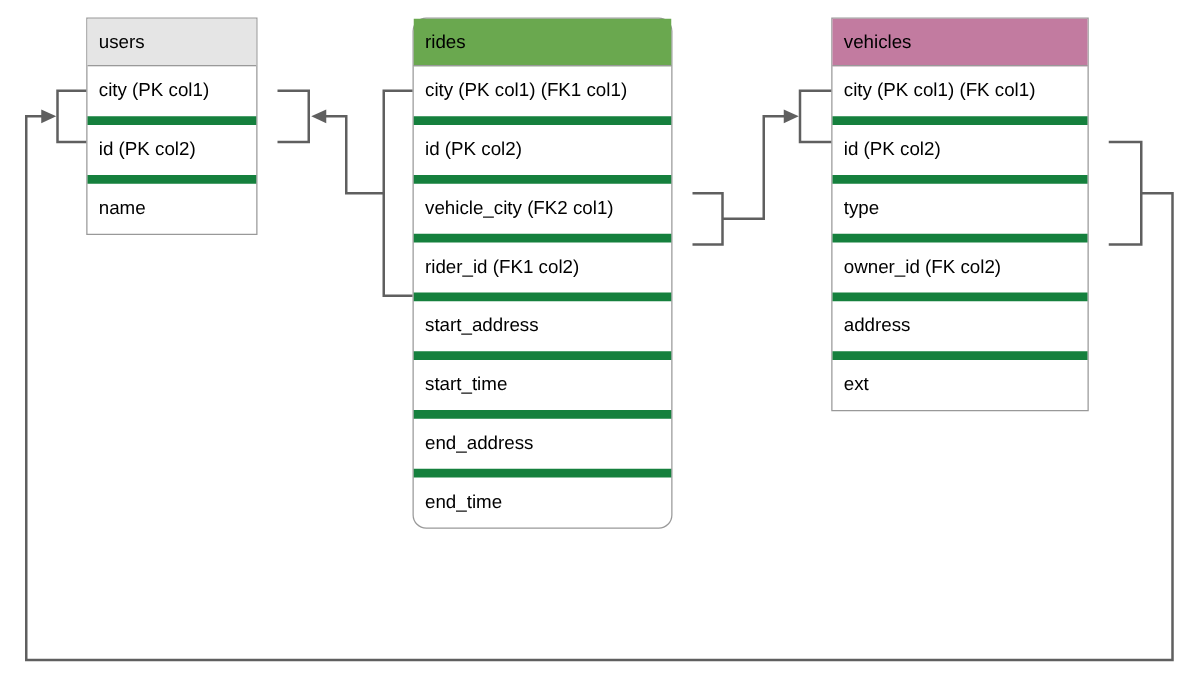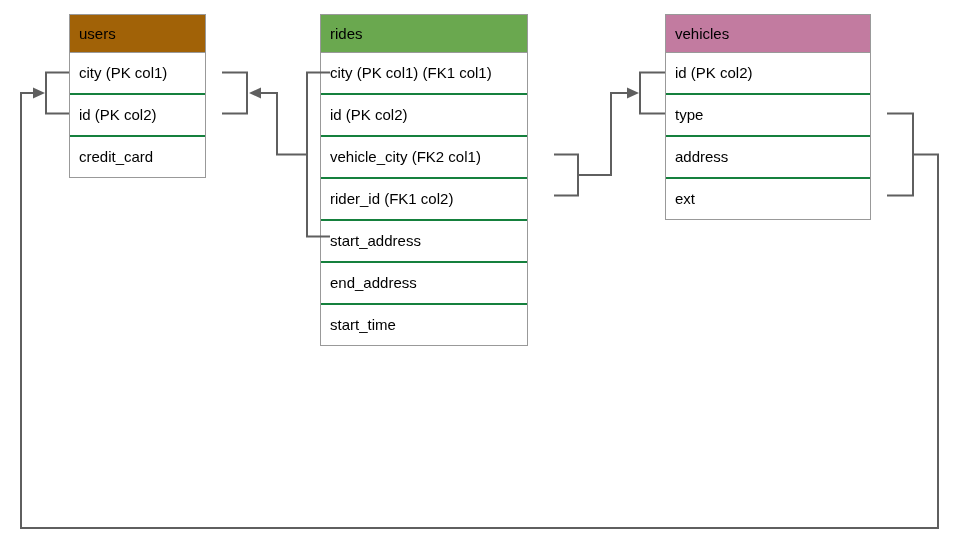--- a/index.html
+++ b/index.html
@@ -27,66 +27,69 @@
     border-bottom: 1px solid #999999;
     font-size: 15px;
     color: #000000;
     white-space: nowrap;
     overflow: hidden;
   }
   .db-table .tr {
     height: 40px;
     line-height: 40px;
     padding: 0 9px;
-    border-bottom: 2px solid #15803d;
+    border-bottom: 7px solid #15803d;
     font-size: 15px;
     color: #000000;
     white-space: nowrap;
     overflow: hidden;
   }
   .db-table .tr:last-child { border-bottom: none; }
   #table-users    { left: 69px;  top: 14px; width: 135px; }
-  #table-rides    { left: 320px; top: 14px; width: 206px; }
+  #table-rides    { left: 330px; top: 14px; width: 206px; border-radius: 11px; }
   #table-vehicles { left: 665px; top: 14px; width: 204px; }
   svg.connectors {
     position: absolute;
     left: 0; top: 0;
     width: 960px; height: 540px;
     pointer-events: none;
   }
   svg.connectors polyline { fill: none; stroke-width: 2; }
   svg.connectors polygon  { stroke: none; }
 </style>
 </head>
 <body>
 
 <div class="canvas">
 
   <div class="db-table" id="table-users">
-    <div class="th" style="background-color: #a16207;">users</div>
+    <div class="th" style="background-color: #e5e5e5;">users</div>
     <div class="tr">city (PK col1)</div>
     <div class="tr">id (PK col2)</div>
-    <div class="tr">credit_card</div>
+    <div class="tr">name</div>
   </div>
 
   <div class="db-table" id="table-rides">
     <div class="th" style="background-color: rgb(106, 168, 79);">rides</div>
     <div class="tr">city (PK col1) (FK1 col1)</div>
     <div class="tr">id (PK col2)</div>
     <div class="tr">vehicle_city (FK2 col1)</div>
     <div class="tr">rider_id (FK1 col2)</div>
     <div class="tr">start_address</div>
+    <div class="tr">start_time</div>
     <div class="tr">end_address</div>
-    <div class="tr">start_time</div>
+    <div class="tr">end_time</div>
   </div>
 
   <div class="db-table" id="table-vehicles">
     <div class="th" style="background-color: rgb(194, 123, 160);">vehicles</div>
+    <div class="tr">city (PK col1) (FK col1)</div>
     <div class="tr">id (PK col2)</div>
     <div class="tr">type</div>
+    <div class="tr">owner_id (FK col2)</div>
     <div class="tr">address</div>
     <div class="tr">ext</div>
   </div>
 
   <svg class="connectors" viewBox="0 0 960 540">
 
     <g>
       <polyline points="222,72.5 247,72.5 247,113.5 222,113.5" stroke="#5f5f5f"></polyline>
       <polyline points="330,72.5 307,72.5 307,236.5 330,236.5" stroke="#5f5f5f"></polyline>
       <polyline points="307,154.5 277,154.5 277,93 260,93" stroke="#5f5f5f"></polyline>

